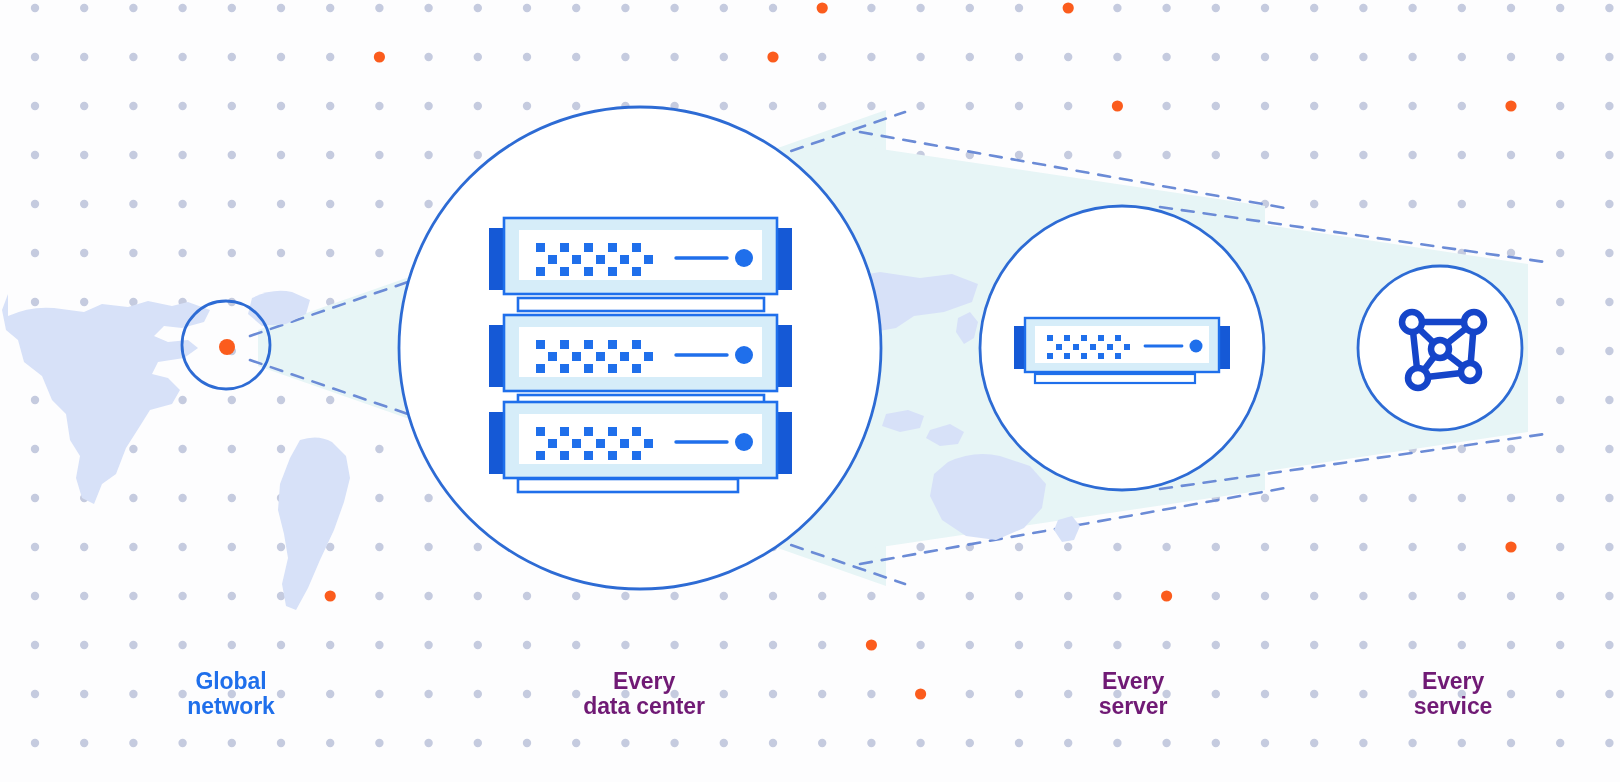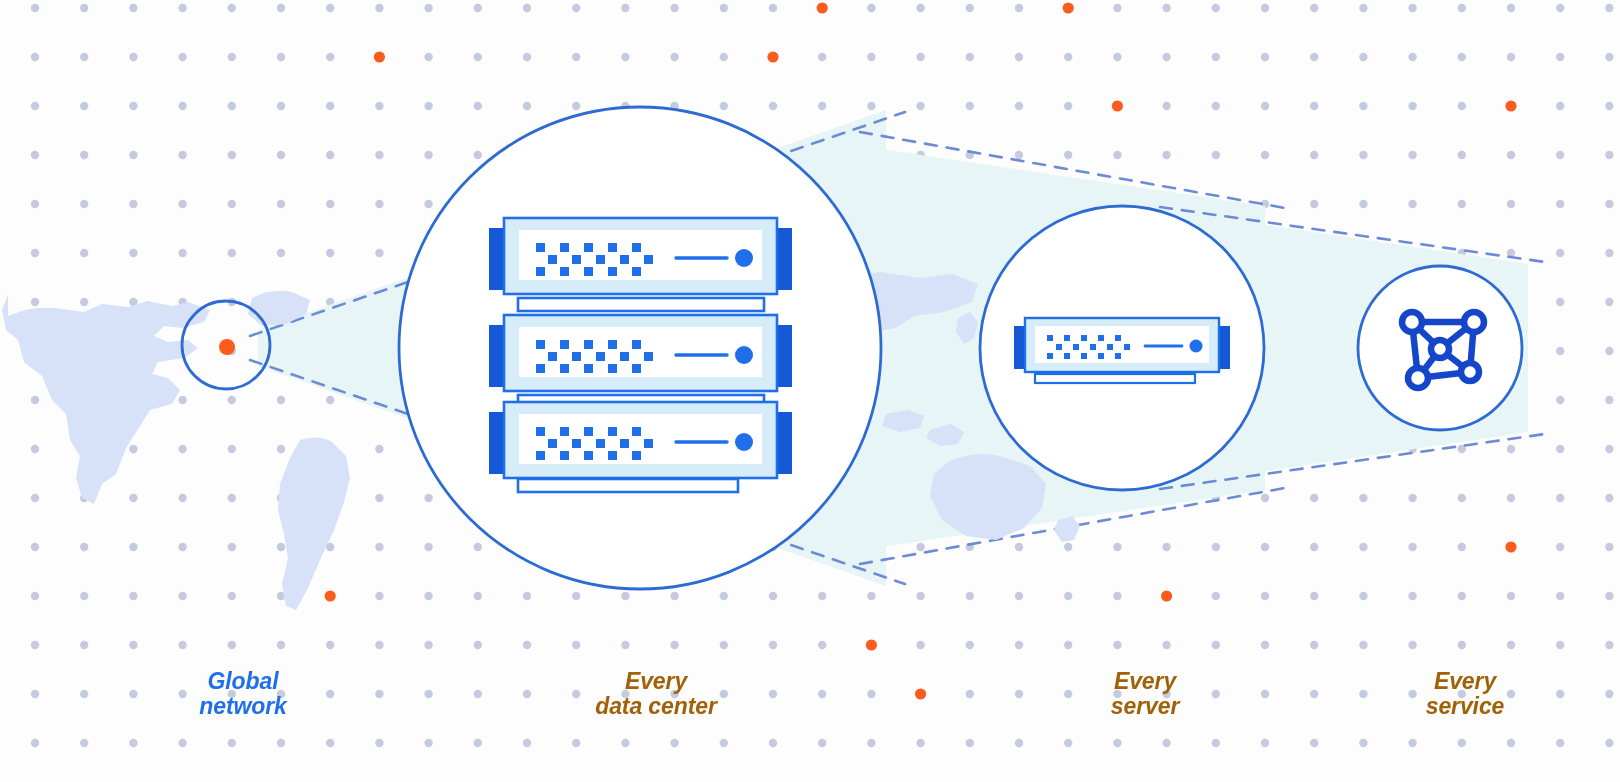--- a/index.html
+++ b/index.html
@@ -20,37 +20,36 @@
   }
   #stage svg.layer {
     position: absolute;
     left: 0;
     top: 0;
     width: 1620px;
     height: 782px;
   }
   .labels {
     position: absolute;
-    left: 16px;
+    left: 4px;
     top: 0;
     width: 1396px;
     height: 782px;
     pointer-events: none;
-    font-style: italic;
   }
   .label {
     position: absolute;
     text-align: center;
     font-size: 23px;
     line-height: 1.08;
     font-weight: 700;
     letter-spacing: -0.1px;
     white-space: pre-line;
   }
-  .label.dark { color: #a16207; }
+  .label.dark { color: #701a75; }
   .label.accent { color: #1f6feb; }
 </style>
 </head>
 <body>
 
 <div id="stage">
 
   <svg class="layer" id="grid-layer" viewBox="0 0 1620 782" xmlns="http://www.w3.org/2000/svg">
       <circle cx="35.0" cy="8.0" r="4.2" fill="#c5cbdf"></circle>
       <circle cx="84.2" cy="8.0" r="4.2" fill="#c5cbdf"></circle>

